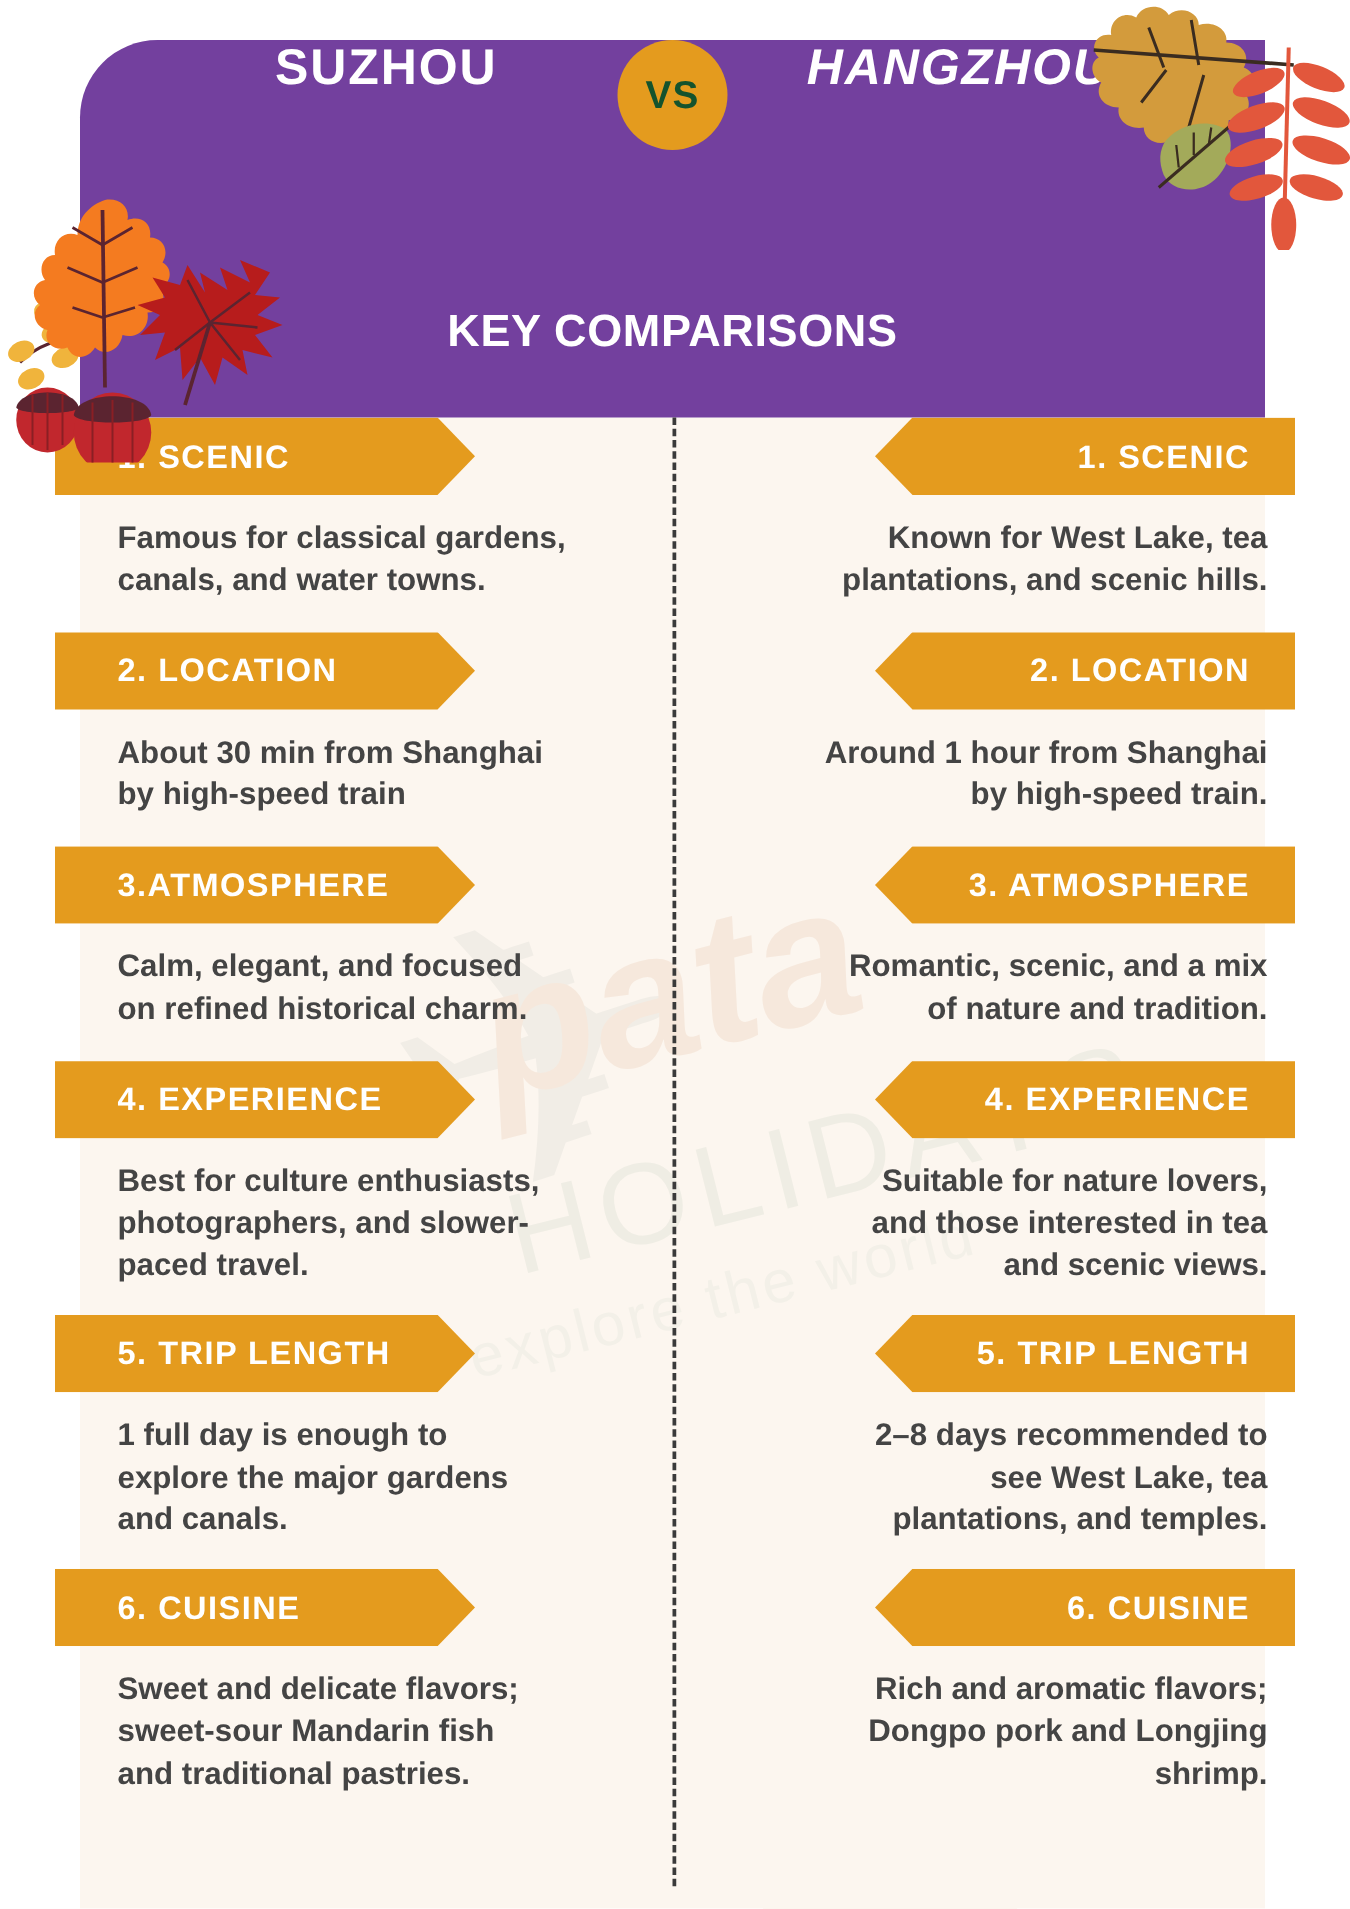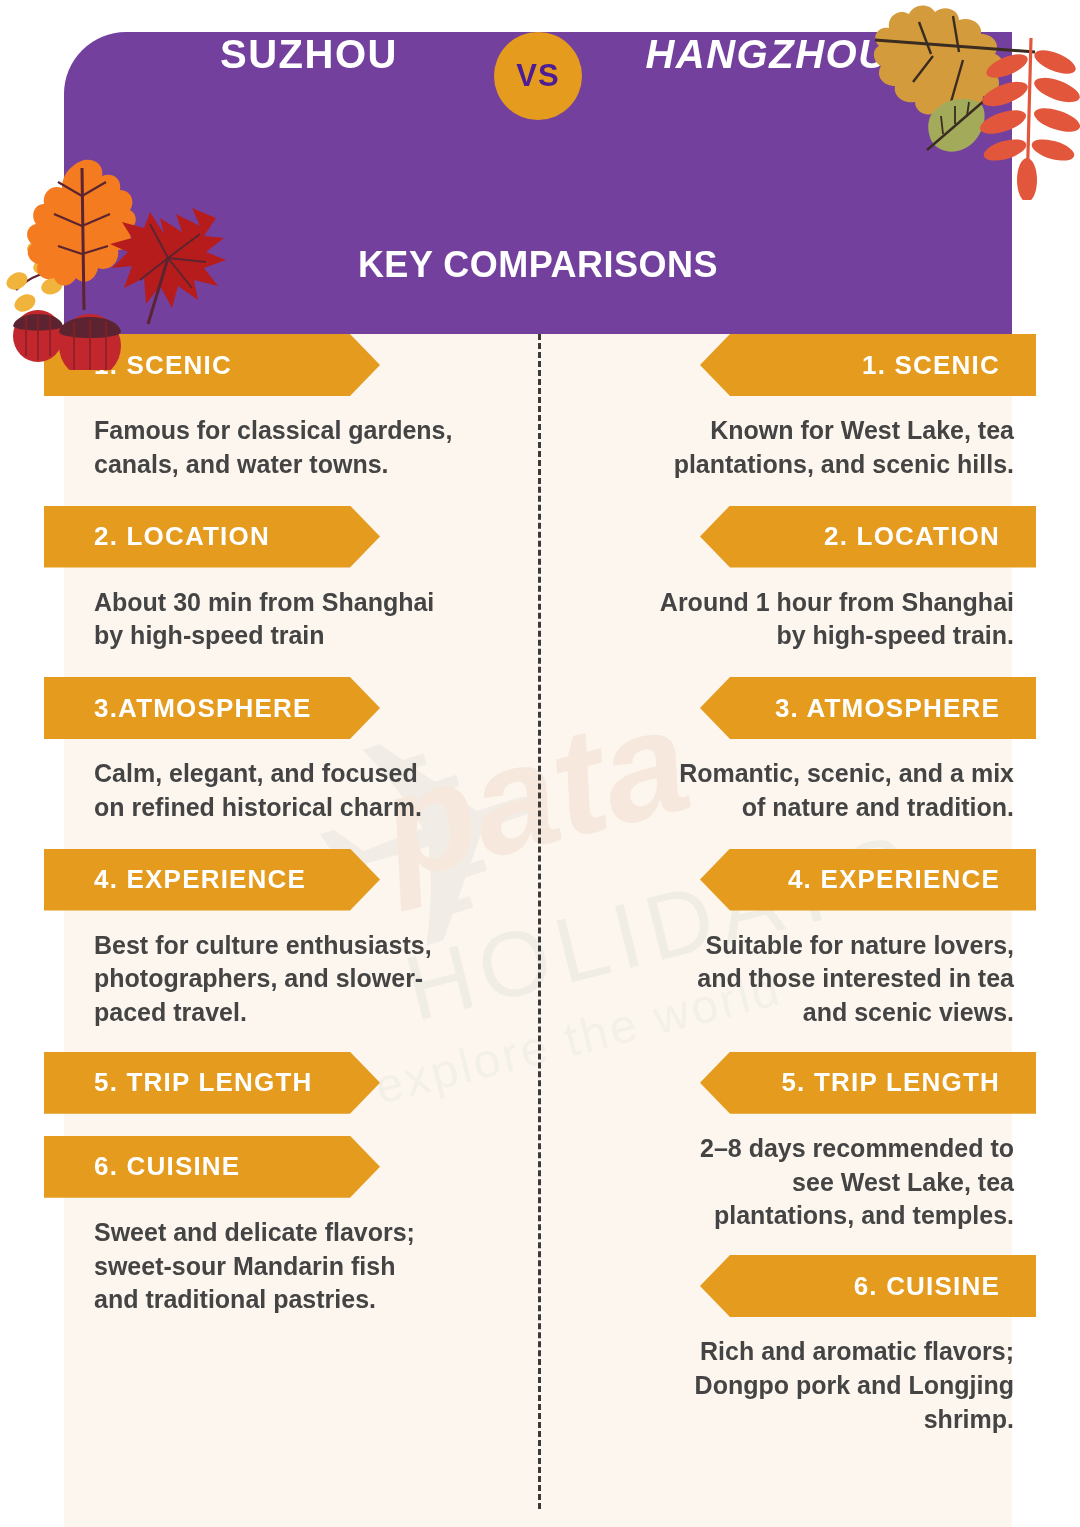--- a/index.html
+++ b/index.html
@@ -56,21 +56,21 @@
   .city-right {
     width: 330px;
     text-align: center;
     font-style: italic;
   }
   .vs-badge {
     width: 88px;
     height: 88px;
     border-radius: 50%;
     background: #E49B1E;
-    color: #4c1d95;
+    color: #14532d;
     font-size: 31px;
     font-weight: bold;
     letter-spacing: 1px;
     display: flex;
     align-items: center;
     justify-content: center;
     margin: 0 20px;
     flex: none;
   }
   .key-comparisons {
@@ -356,20 +356,23 @@
           <span class="badge-label">4. EXPERIENCE</span>
         </div>
         <div class="desc desc-l">Best for culture enthusiasts,
 photographers, and slower-
 paced travel.</div>
       </div>
       <div class="row" style="margin-top:22px">
         <div class="badge badge-l">
           <span class="badge-label">5. TRIP LENGTH</span>
         </div>
+        <div class="desc desc-l"> 1 full day is enough to
+explore the major gardens
+and canals.</div>
       </div>
       <div class="row" style="margin-top:22px">
         <div class="badge badge-l">
           <span class="badge-label">6. CUISINE</span>
         </div>
         <div class="desc desc-l">Sweet and delicate flavors;
 sweet-sour Mandarin fish
 and traditional pastries.</div>
       </div>
     </div>

